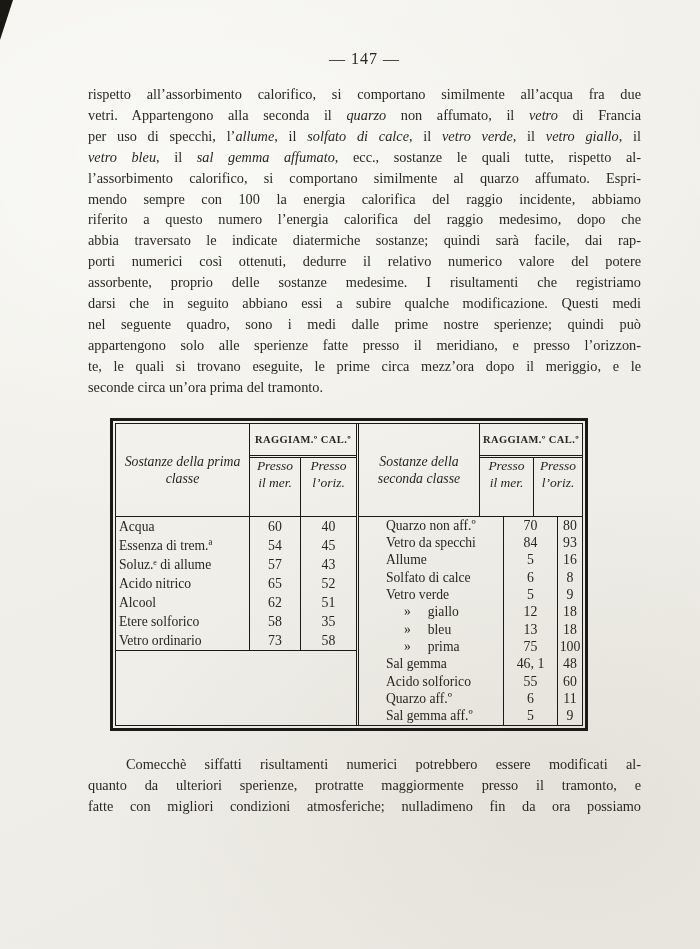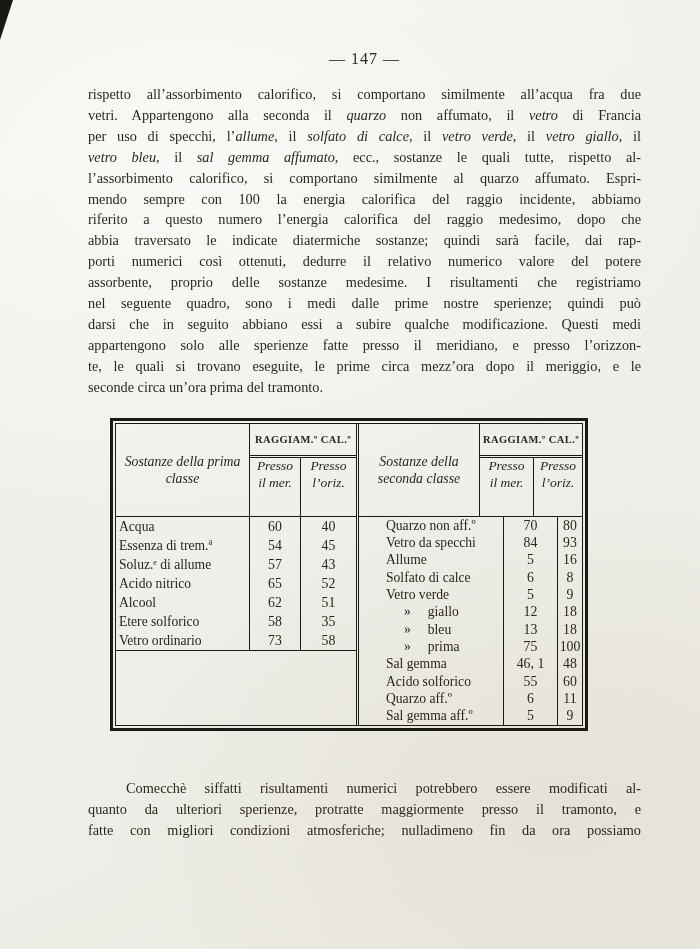--- a/index.html
+++ b/index.html
@@ -20,21 +20,21 @@
     border-top: 40px solid #191813; border-right: 13px solid transparent;
   }
 
   .page-number {
     position: absolute; top: 50px; left: 88px; width: 553px;
     text-align: center; font-size: 16px; letter-spacing: 1px; color: #2b2822;
   }
 
   .para { position: absolute; left: 88px; width: 553px; font-size: 14.3px; color: #2b2822; }
   .para-1 { top: 84px; line-height: 20.9px; }
-  .para-2 { top: 778px; line-height: 21px; }
+  .para-2 { top: 754px; line-height: 21px; }
   .tline { text-align: justify; text-align-last: justify; text-justify: inter-word; white-space: normal; }
   .tline.lastline { text-align-last: left; }
   .tline.indent { text-indent: 38px; }
 
   
   .table-outer {
     position: absolute; top: 418px; left: 110px; width: 478px; height: 313px;
     border: 3px solid #1b1a15; padding: 2px; background: transparent;
   }
   .table-inner { width: 100%; height: 100%; border: 1px solid #1b1a15; display: flex; }
@@ -101,22 +101,22 @@
       <div class="tline"><span>rispetto all’assorbimento calorifico, si comportano similmente all’acqua fra due</span></div>
       <div class="tline"><span>vetri. Appartengono alla seconda il </span><i>quarzo</i><span> non affumato, il </span><i>vetro</i><span> di Francia</span></div>
       <div class="tline"><span>per uso di specchi, l’</span><i>allume</i><span>, il </span><i>solfato di calce</i><span>, il </span><i>vetro verde</i><span>, il </span><i>vetro giallo</i><span>, il</span></div>
       <div class="tline"><i>vetro bleu</i><span>, il </span><i>sal gemma affumato</i><span>, ecc., sostanze le quali tutte, rispetto al-</span></div>
       <div class="tline"><span>l’assorbimento calorifico, si comportano similmente al quarzo affumato. Espri-</span></div>
       <div class="tline"><span>mendo sempre con 100 la energia calorifica del raggio incidente, abbiamo</span></div>
       <div class="tline"><span>riferito a questo numero l’energia calorifica del raggio medesimo, dopo che</span></div>
       <div class="tline"><span>abbia traversato le indicate diatermiche sostanze; quindi sarà facile, dai rap-</span></div>
       <div class="tline"><span>porti numerici così ottenuti, dedurre il relativo numerico valore del potere</span></div>
       <div class="tline"><span>assorbente, proprio delle sostanze medesime. I risultamenti che registriamo</span></div>
+      <div class="tline"><span>darsi che in seguito abbiano essi a subire qualche modificazione. Questi medi</span></div>
       <div class="tline"><span>nel seguente quadro, sono i medi dalle prime nostre sperienze; quindi può</span></div>
-      <div class="tline"><span>darsi che in seguito abbiano essi a subire qualche modificazione. Questi medi</span></div>
       <div class="tline"><span>appartengono solo alle sperienze fatte presso il meridiano, e presso l’orizzon-</span></div>
       <div class="tline"><span>te, le quali si trovano eseguite, le prime circa mezz’ora dopo il meriggio, e le</span></div>
       <div class="tline lastline"><span>seconde circa un’ora prima del tramonto.</span></div>
     </div>
 
   <div class="table-outer">
     <div class="table-inner">
       <div class="half half-left" id="half-left">
           <div class="t-hdr">
             <div class="hdr-label">Sostanze della prima classe</div>

